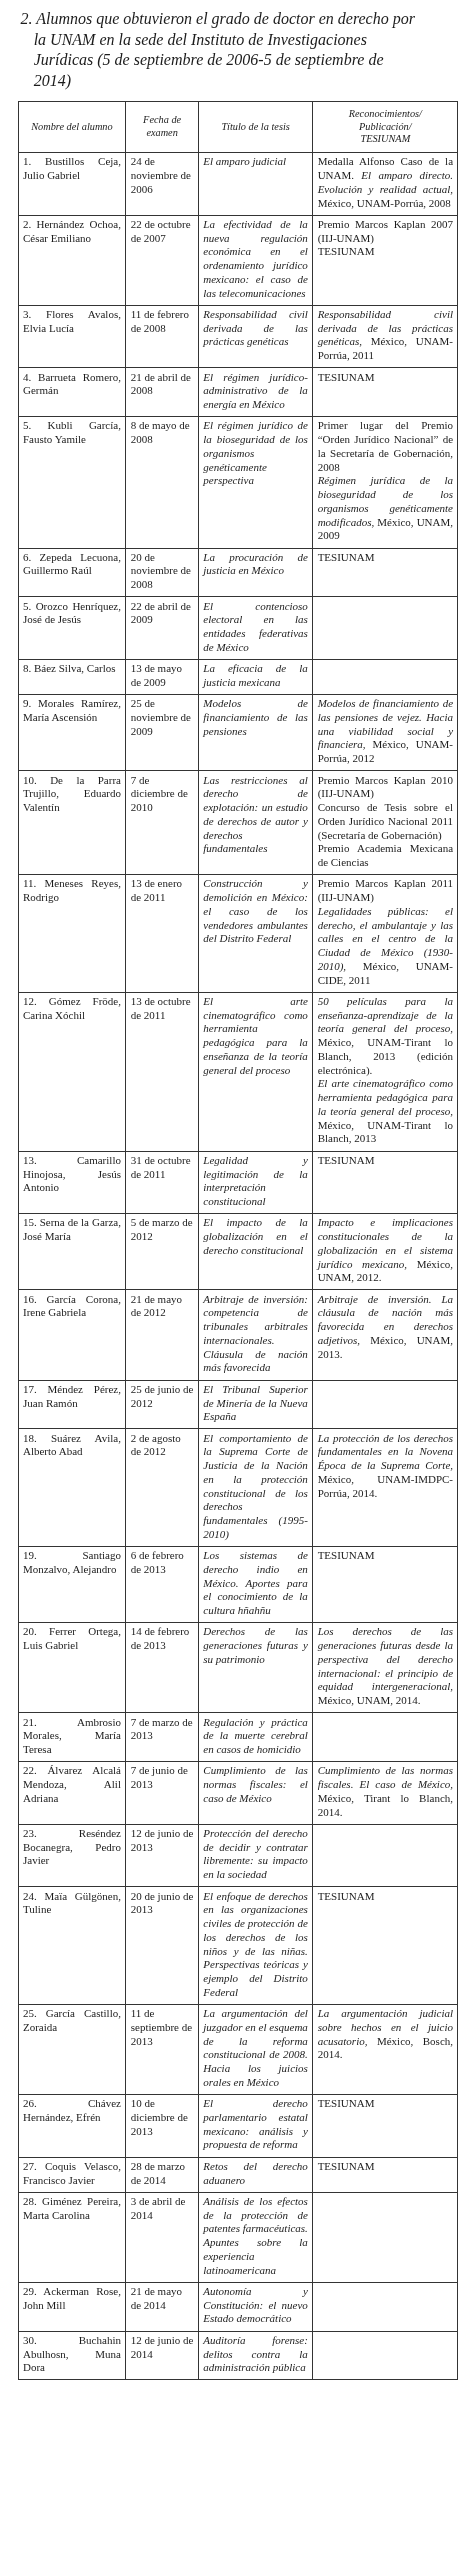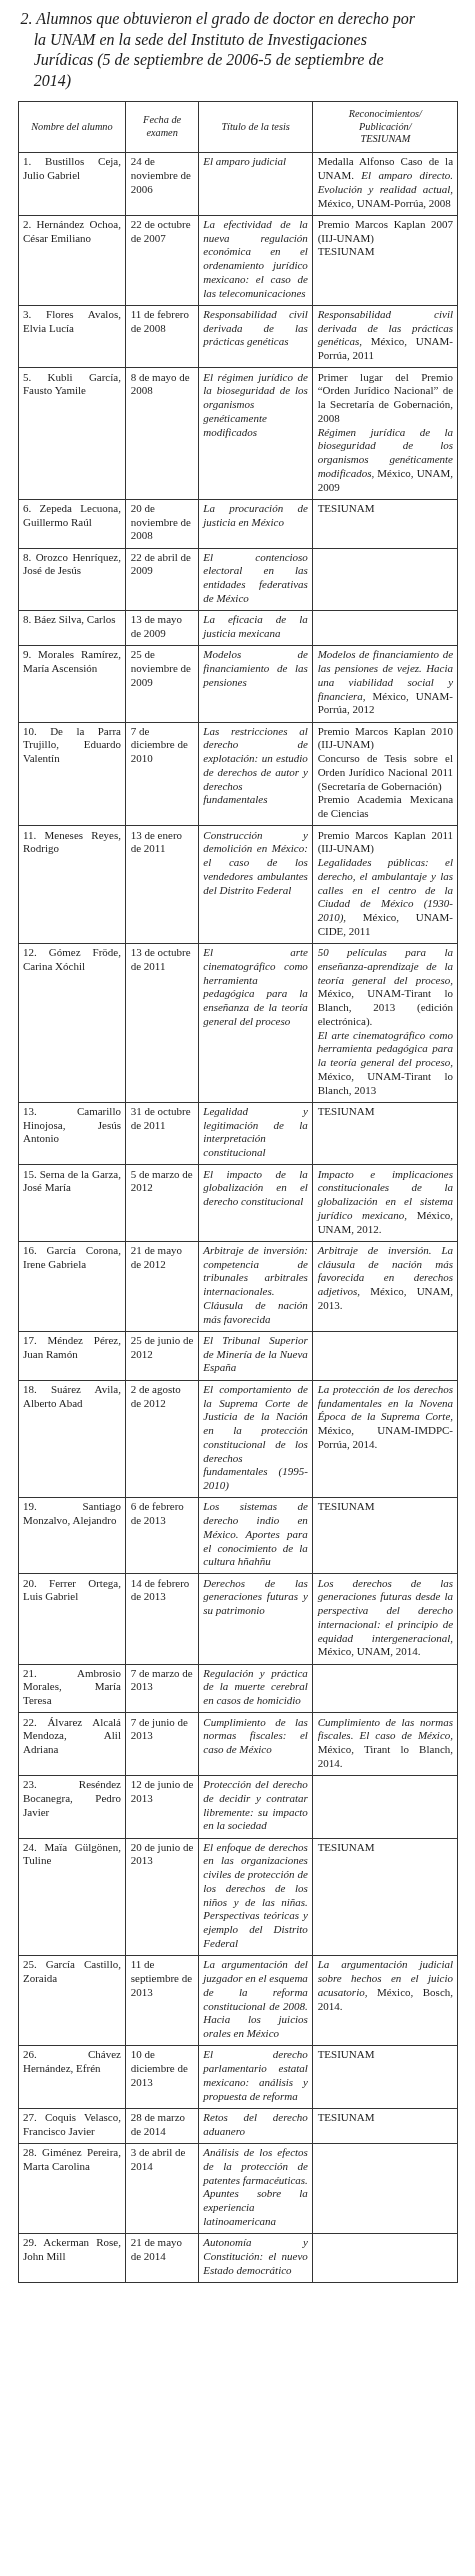--- a/index.html
+++ b/index.html
@@ -113,34 +113,40 @@
     <td class="recognition-cell"><span>Premio Marcos Kaplan 2007 (IIJ-UNAM)
 TESIUNAM</span></td>
   </tr>
         <tr>
     <td class="name-cell">3. Flores Avalos, Elvia Lucía</td>
     <td class="date-cell">11 de febrero de 2008</td>
     <td class="thesis-cell">Responsabilidad civil derivada de las prácticas genéticas</td>
     <td class="recognition-cell"><span class="it">Responsabilidad civil derivada de las prácticas genéticas</span><span>, México, UNAM-Porrúa, 2011</span></td>
   </tr>
         <tr>
+    <td class="name-cell">4. Barrueta Romero, Germán</td>
+    <td class="date-cell">21 de abril de 2008</td>
+    <td class="thesis-cell">El régimen jurídico-administrativo de la energía en México</td>
+    <td class="recognition-cell"><span>TESIUNAM</span></td>
+  </tr>
+        <tr>
     <td class="name-cell">5. Kubli García, Fausto Yamile</td>
     <td class="date-cell">8 de mayo de 2008</td>
-    <td class="thesis-cell">El régimen jurídico de la bioseguridad de los organismos genéticamente modificados</td>
+    <td class="thesis-cell">El régimen jurídico de la bioseguridad de los organismos genéticamente perspectiva</td>
     <td class="recognition-cell"><span>Primer lugar del Premio “Orden Jurídico Nacional” de la Secretaría de Gobernación, 2008
 </span><span class="it">Régimen jurídica de la bioseguridad de los organismos genéticamente modificados</span><span>, México, UNAM, 2009</span></td>
   </tr>
         <tr>
     <td class="name-cell">6. Zepeda Lecuona, Guillermo Raúl</td>
     <td class="date-cell">20 de noviembre de 2008</td>
     <td class="thesis-cell">La procuración de justicia en México</td>
     <td class="recognition-cell"><span>TESIUNAM</span></td>
   </tr>
         <tr>
-    <td class="name-cell">8. Orozco Henríquez, José de Jesús</td>
+    <td class="name-cell">5. Orozco Henríquez, José de Jesús</td>
     <td class="date-cell">22 de abril de 2009</td>
     <td class="thesis-cell">El contencioso electoral en las entidades federativas de México</td>
     <td class="recognition-cell"></td>
   </tr>
         <tr>
     <td class="name-cell">8. Báez Silva, Carlos</td>
     <td class="date-cell">13 de mayo de 2009</td>
     <td class="thesis-cell">La eficacia de la justicia mexicana</td>
     <td class="recognition-cell"></td>
   </tr>
@@ -261,17 +267,23 @@
     <td class="date-cell">3 de abril de 2014</td>
     <td class="thesis-cell">Análisis de los efectos de la protección de patentes farmacéuticas. Apuntes sobre la experiencia latinoamericana</td>
     <td class="recognition-cell"></td>
   </tr>
         <tr>
     <td class="name-cell">29. Ackerman Rose, John Mill</td>
     <td class="date-cell">21 de mayo de 2014</td>
     <td class="thesis-cell">Autonomía y Constitución: el nuevo Estado democrático</td>
     <td class="recognition-cell"></td>
   </tr>
+        <tr>
+    <td class="name-cell">30. Buchahin Abulhosn, Muna Dora</td>
+    <td class="date-cell">12 de junio de 2014</td>
+    <td class="thesis-cell">Auditoría forense: delitos contra la administración pública</td>
+    <td class="recognition-cell"></td>
+  </tr>
       </tbody>
   </table>
 
 </div>
 
 
 </body></html>

